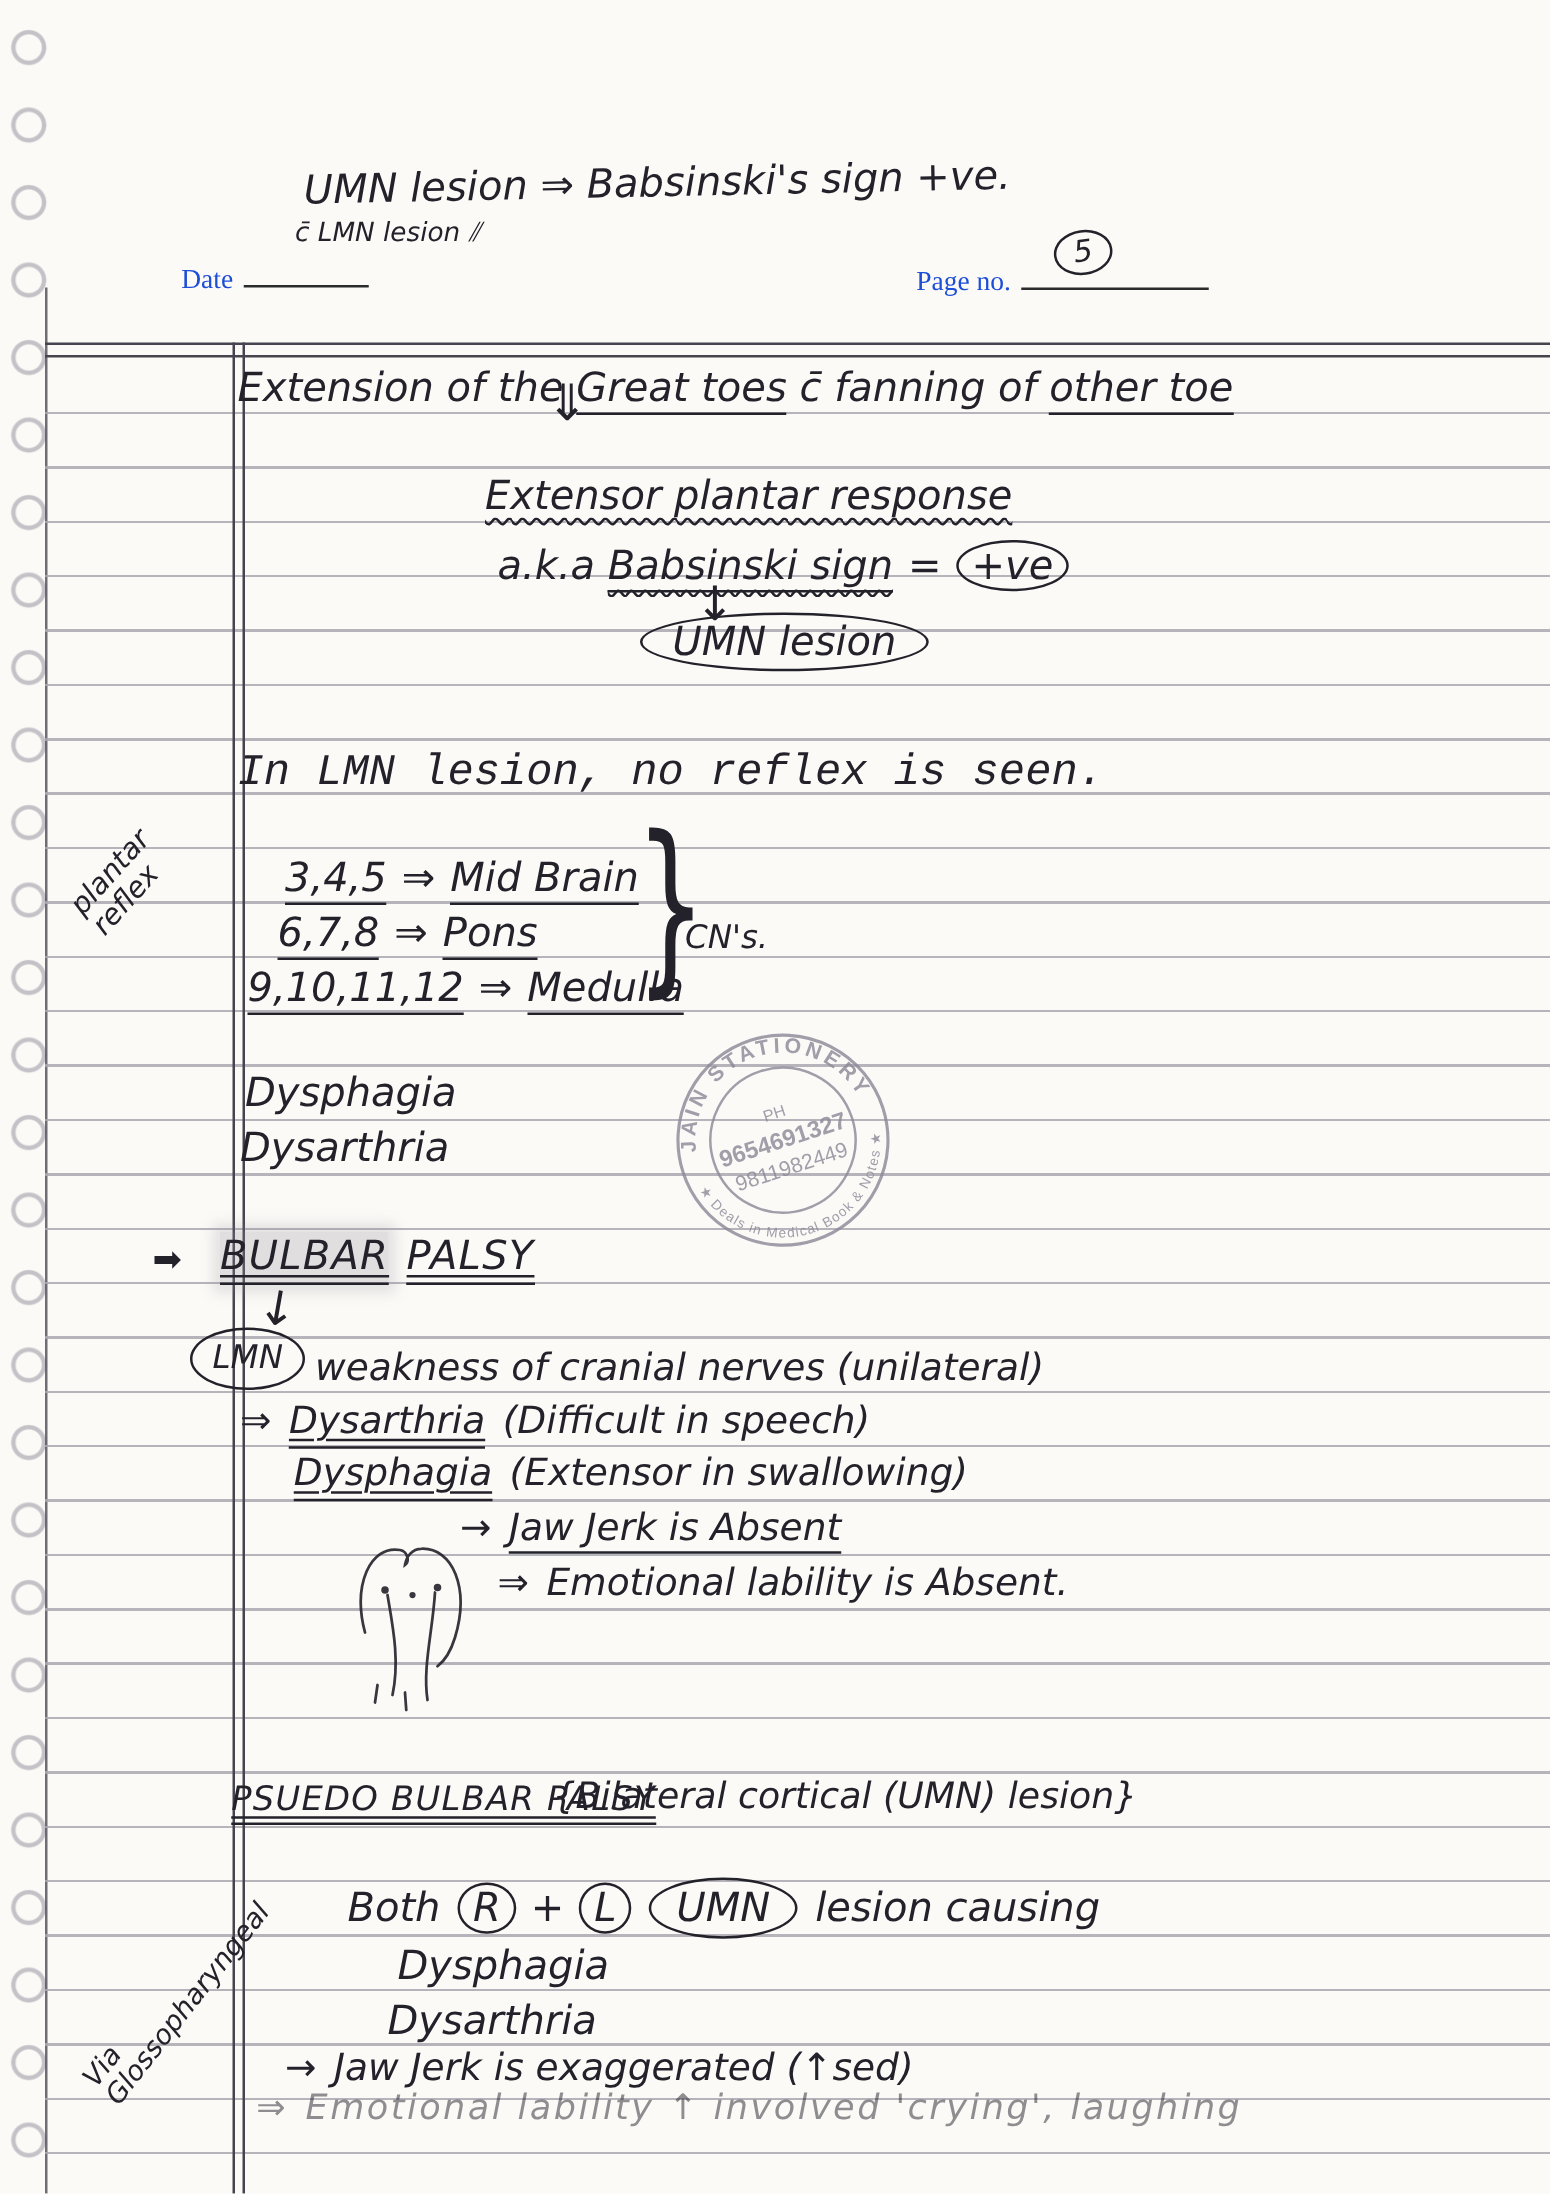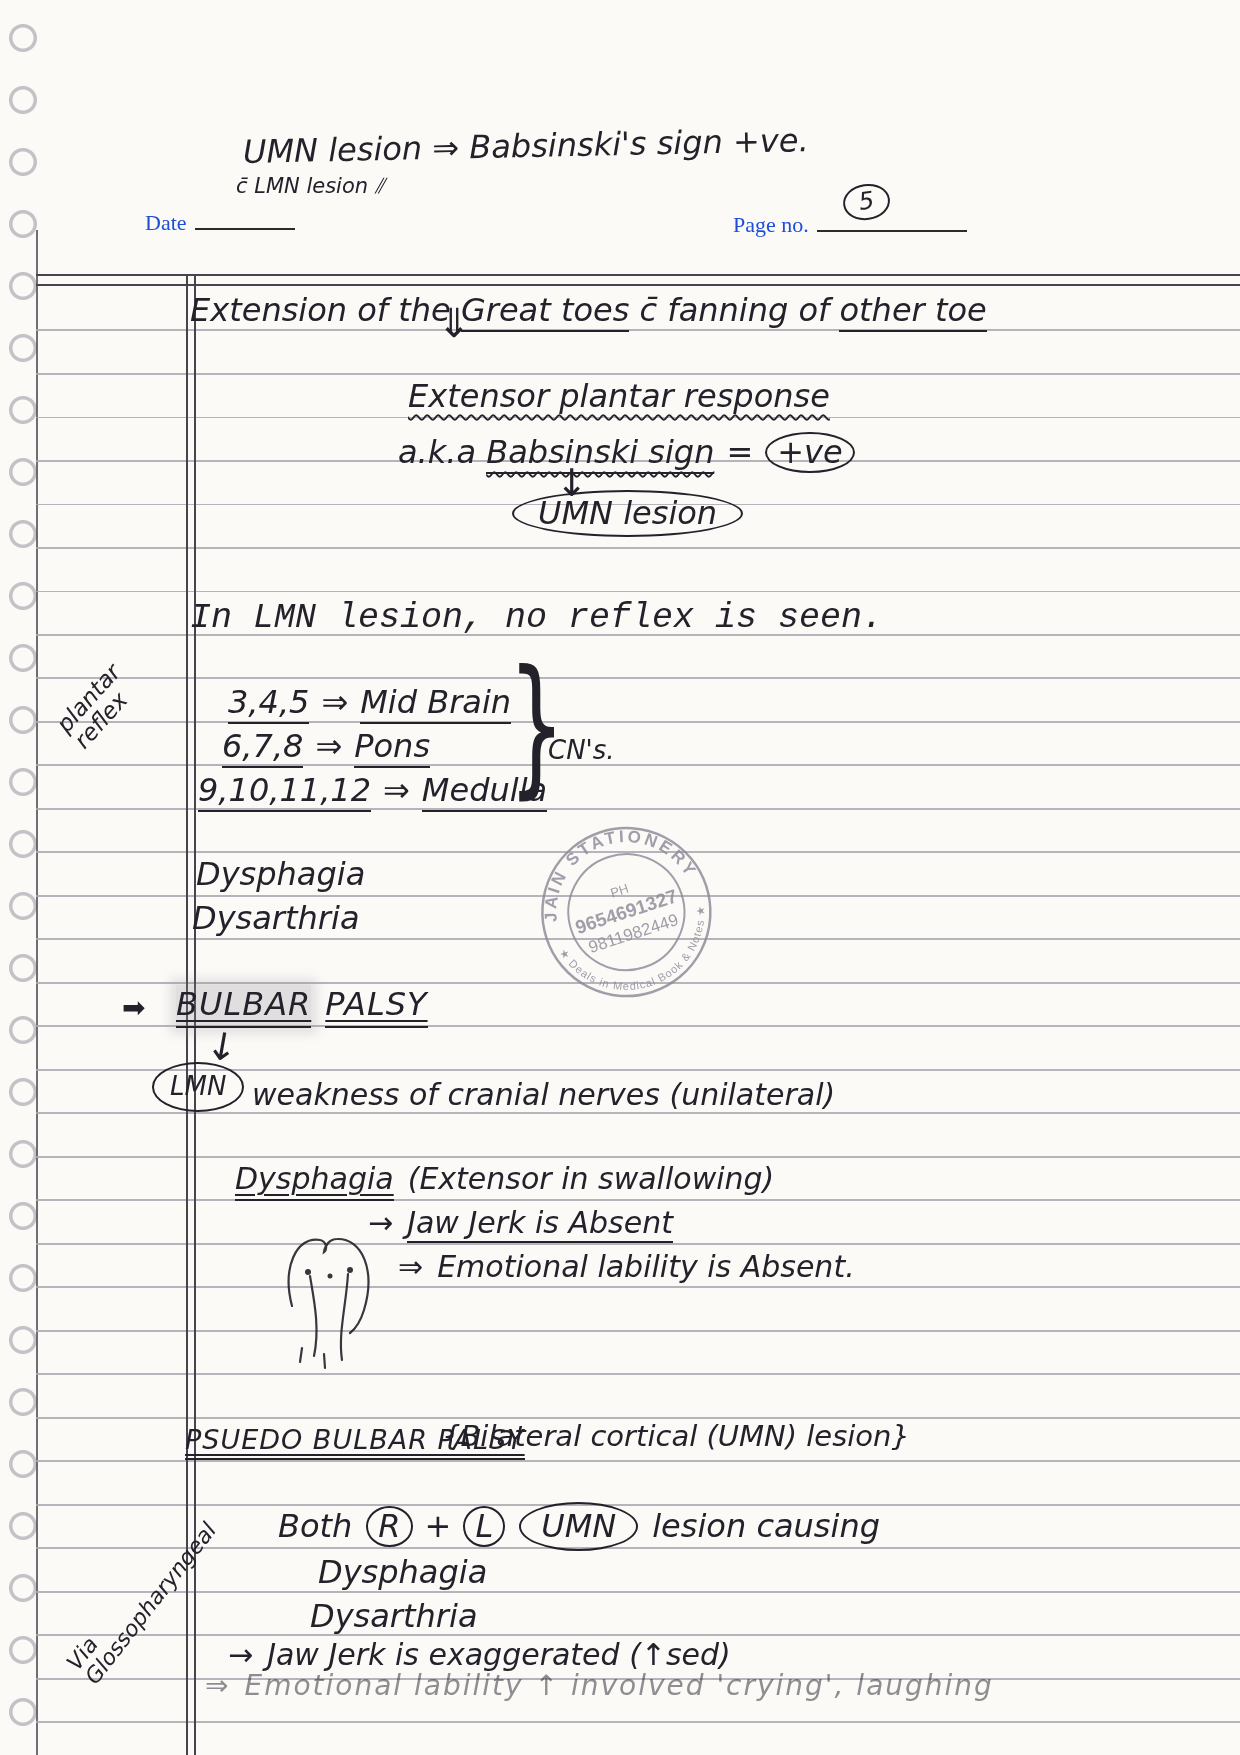--- a/index.html
+++ b/index.html
@@ -50,21 +50,21 @@
   <div class="hw abs" style="left:236px;top:174px;font-size:21px;">c̄ LMN lesion ⫽</div>
 
   <div class="print" style="left:145px;top:210px;font-size:22px;"><span>Date</span><span class="blank" style="width:100px;"></span></div>
   <div class="print" style="left:733px;top:212px;font-size:22px;"><span>Page no.</span><span class="blank" style="width:150px;"></span></div>
   <div class="hw abs circ" style="left:843px;top:184px;font-size:24px;padding:2px 14px;transform:rotate(-8deg);">5</div>
 
   <div class="hw abs" style="left:190px;top:292px;font-size:32px;"><span>Extension of the </span><span class="u">Great toes</span><span> c̄ fanning of </span><span class="u">other toe</span></div>
 
   <div class="hw abs noitalic" style="left:437px;top:300px;font-size:40px;">⇓</div>
 
-  <div class="hw abs u-wavy" style="left:388px;top:378px;font-size:32px;margin-left:20px;">Extensor plantar response</div>
+  <div class="hw abs u-wavy" style="left:388px;top:378px;font-size:32px;">Extensor plantar response</div>
 
   <div class="hw abs" style="left:398px;top:432px;font-size:32px;"><span>a.k.a </span><span class="u-wavy-solid">Babsinski sign</span><span class="gap-lr">=</span><span class="circ" style="padding:0 10px;">+ve</span></div>
 
   <div class="hw abs noitalic" style="left:556px;top:462px;font-size:38px;">↓</div>
 
   <div class="hw abs circ" style="left:512px;top:490px;font-size:32px;padding:3px 24px;">UMN lesion</div>
 
   <div class="hw abs" style="left:190px;top:598px;font-size:35px;font-family:Liberation Mono, monospace;">In LMN lesion, no reflex is seen.</div>
 
   <div class="hw abs" style="left:228px;top:684px;font-size:32px;"><span class="u">3,4,5</span><span class="gap-lr noitalic">⇒</span><span class="u">Mid Brain</span></div>
@@ -102,20 +102,21 @@
   </div>
 
   <div class="hw abs noitalic" style="left:122px;top:992px;font-size:28px;">➡</div>
   <div class="hw abs" style="left:176px;top:986px;font-size:32px;letter-spacing:1px;"><span class="u-dbl smudge gap-r">BULBAR</span><span class="u-dbl">PALSY</span></div>
 
   <div class="hw abs noitalic" style="left:206px;top:1026px;font-size:38px;transform:rotate(10deg);">↓</div>
 
   <div class="hw abs circ" style="left:152px;top:1062px;font-size:26px;padding:8px 16px;">LMN</div>
   <div class="hw abs" style="left:252px;top:1078px;font-size:30px;">weakness of cranial nerves (unilateral)</div>
 
+  <div class="hw abs" style="left:192px;top:1120px;font-size:30px;"><span class="gap-r noitalic">⇒</span><span class="u-dbl gap-r">Dysarthria</span><span>(Difficult in speech)</span></div>
 
   <div class="hw abs" style="left:235px;top:1162px;font-size:30px;"><span class="u-dbl gap-r">Dysphagia</span><span>(Extensor in swallowing)</span></div>
 
   <div class="hw abs" style="left:368px;top:1206px;font-size:30px;"><span class="gap-r noitalic">→</span><span class="u">Jaw Jerk is Absent</span></div>
 
   <div class="hw abs" style="left:398px;top:1250px;font-size:30px;"><span class="gap-r noitalic">⇒</span><span>Emotional lability is Absent.</span></div>
 
   <svg width="100" height="150" viewBox="0 0 100 150" style="position:absolute;left:280px;top:1228px;opacity:.9;">
     <g fill="none" stroke="#23222b" stroke-width="2.2" stroke-linecap="round">
       <path d="M12,78 C2,40 16,8 40,12 C46,13 48,21 44,24 C45,17 50,11 57,11 C82,10 96,42 84,82 C80,95 74,102 70,105"></path>

